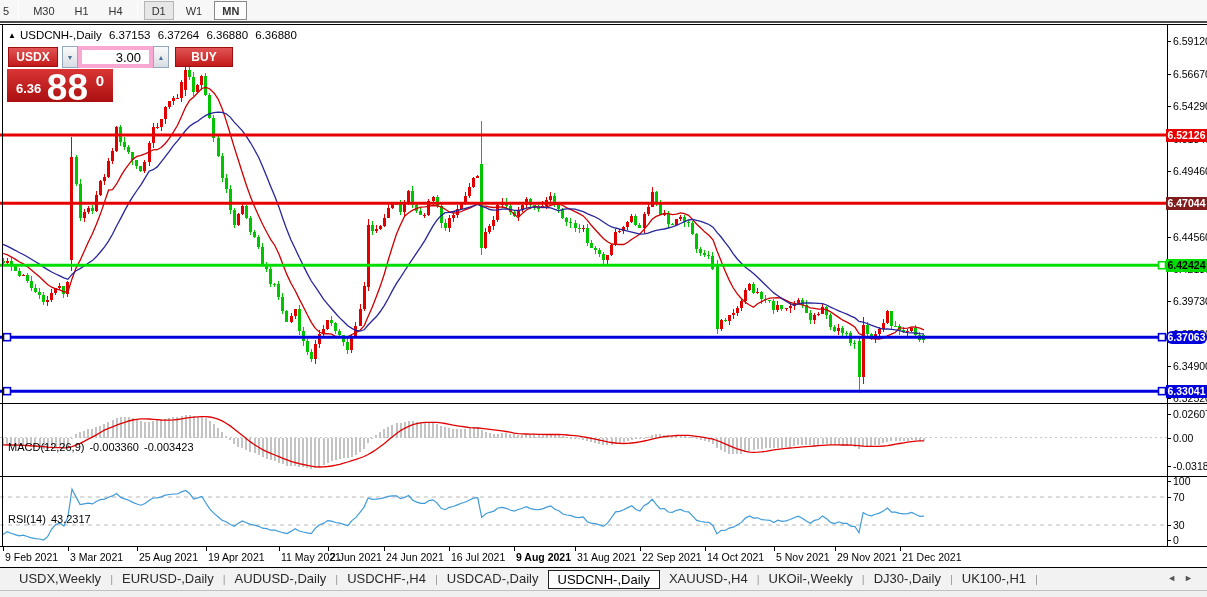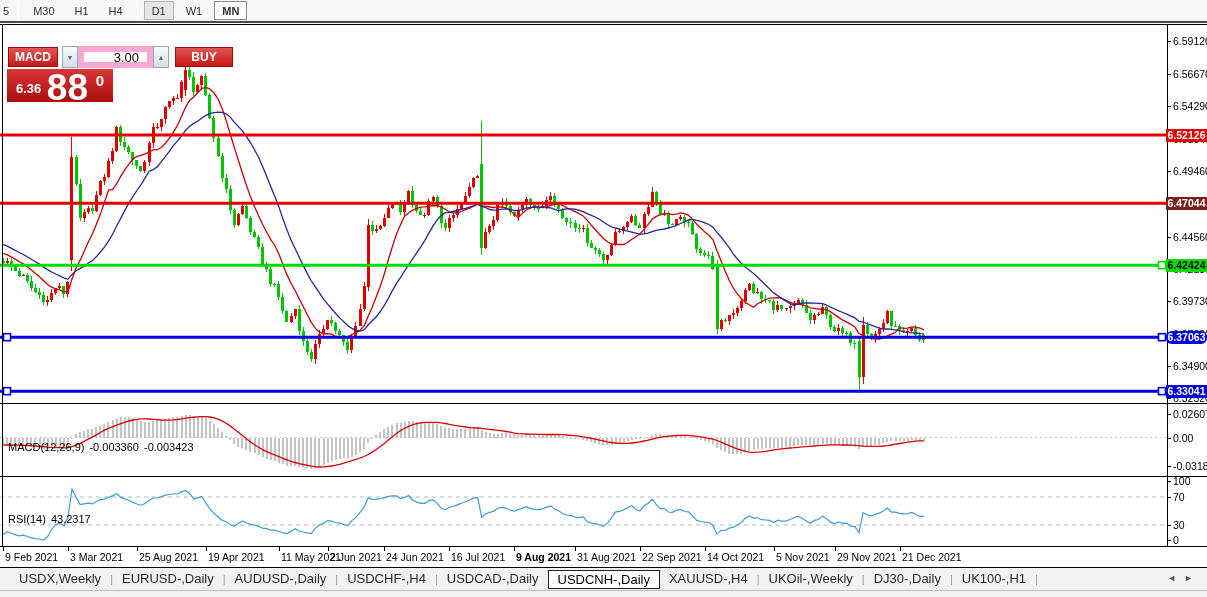--- a/index.html
+++ b/index.html
@@ -29,21 +29,21 @@
   .chart-title span { margin-right:4px; }
 
   
   .trade-panel { left:7px; top:45px; width:228px; height:57px; }
   .tp-btn { position:absolute; top:2px; height:20px; line-height:19px; text-align:center;
             color:#fff; font-size:12px; font-weight:bold;
             background:linear-gradient(#e25454,#c31a1a); border:1px solid #9d0e0e; }
   .tp-spin { position:absolute; top:1px; height:22px; width:16px; text-align:center;
              background:linear-gradient(#fafafa,#d9dee4); border:1px solid #93a9bd;
              color:#4a6f96; font-size:7px; line-height:21px; }
-  .tp-vol { position:absolute; top:1px; height:22px; background:#fff; border:6px solid #f9a8d4;
+  .tp-vol { position:absolute; top:1px; height:22px; background:#fff; border:4px solid #f9a8d4;
             font-size:13px; text-align:right; padding:0 8px 0 0; color:#000;
             font-family:"Liberation Sans","DejaVu Sans",sans-serif; }
   .tp-quote { position:absolute; top:24px; height:33px;
               background:linear-gradient(#d93535,#ab0f0f); color:#fff; }
   .tp-quote .pre { position:absolute; left:9px; bottom:6px; font-size:13px; font-weight:bold; }
   .tp-quote .big { position:absolute; right:25px; bottom:-4px; font-size:37px; font-weight:bold; line-height:1; }
   .tp-quote .sup { position:absolute; right:9px; top:3px; font-size:15px; font-weight:bold; }
 
   
   .ind-label { font-size:11px; color:#000; white-space:nowrap;margin-top:34px; }
@@ -799,23 +799,30 @@
     </svg>
 
   <div class="hline abs" style="left:0;top:24px;width:1207px;"></div>
   <div class="vline abs" style="left:2px;top:24px;height:522px;"></div>
   <div class="hline abs" style="left:0;top:403px;width:1207px;"></div>
   <div class="hline abs" style="left:0;top:476px;width:1207px;"></div>
   <div class="hline abs" style="left:0;top:546px;width:1207px;"></div>
   <div class="hline abs" style="left:0;top:567px;width:1207px;"></div>
   <div class="vline abs" style="left:1167px;top:24px;height:522px;"></div>
 
+  <div class="chart-title abs">
+    <span class="tri">▲</span><span>USDCNH-,Daily</span>
+    <span>6.37153</span>
+    <span>6.37264</span>
+    <span>6.36880</span>
+    <span>6.36880</span>
+  </div>
 
   <div class="trade-panel abs">
-    <div class="tp-btn" style="left:1px;width:50px;">MACD</div>
+    <div class="tp-btn" style="left:1px;width:50px;">USDX</div>
     <div class="tp-spin" style="left:55px;">▼</div>
     <input class="tp-vol" style="left: 71px; width: 75px;" readonly="" value="3.00">
     <div class="tp-spin" style="left:146px;">▲</div>
     <div class="tp-btn" style="left:168px;width:58px;">BUY</div>
     <div class="tp-quote" style="left:0;width:106px;">
       <span class="pre">6.36</span>
       <span class="big">88</span>
       <span class="sup">0</span>
     </div>
   </div>

